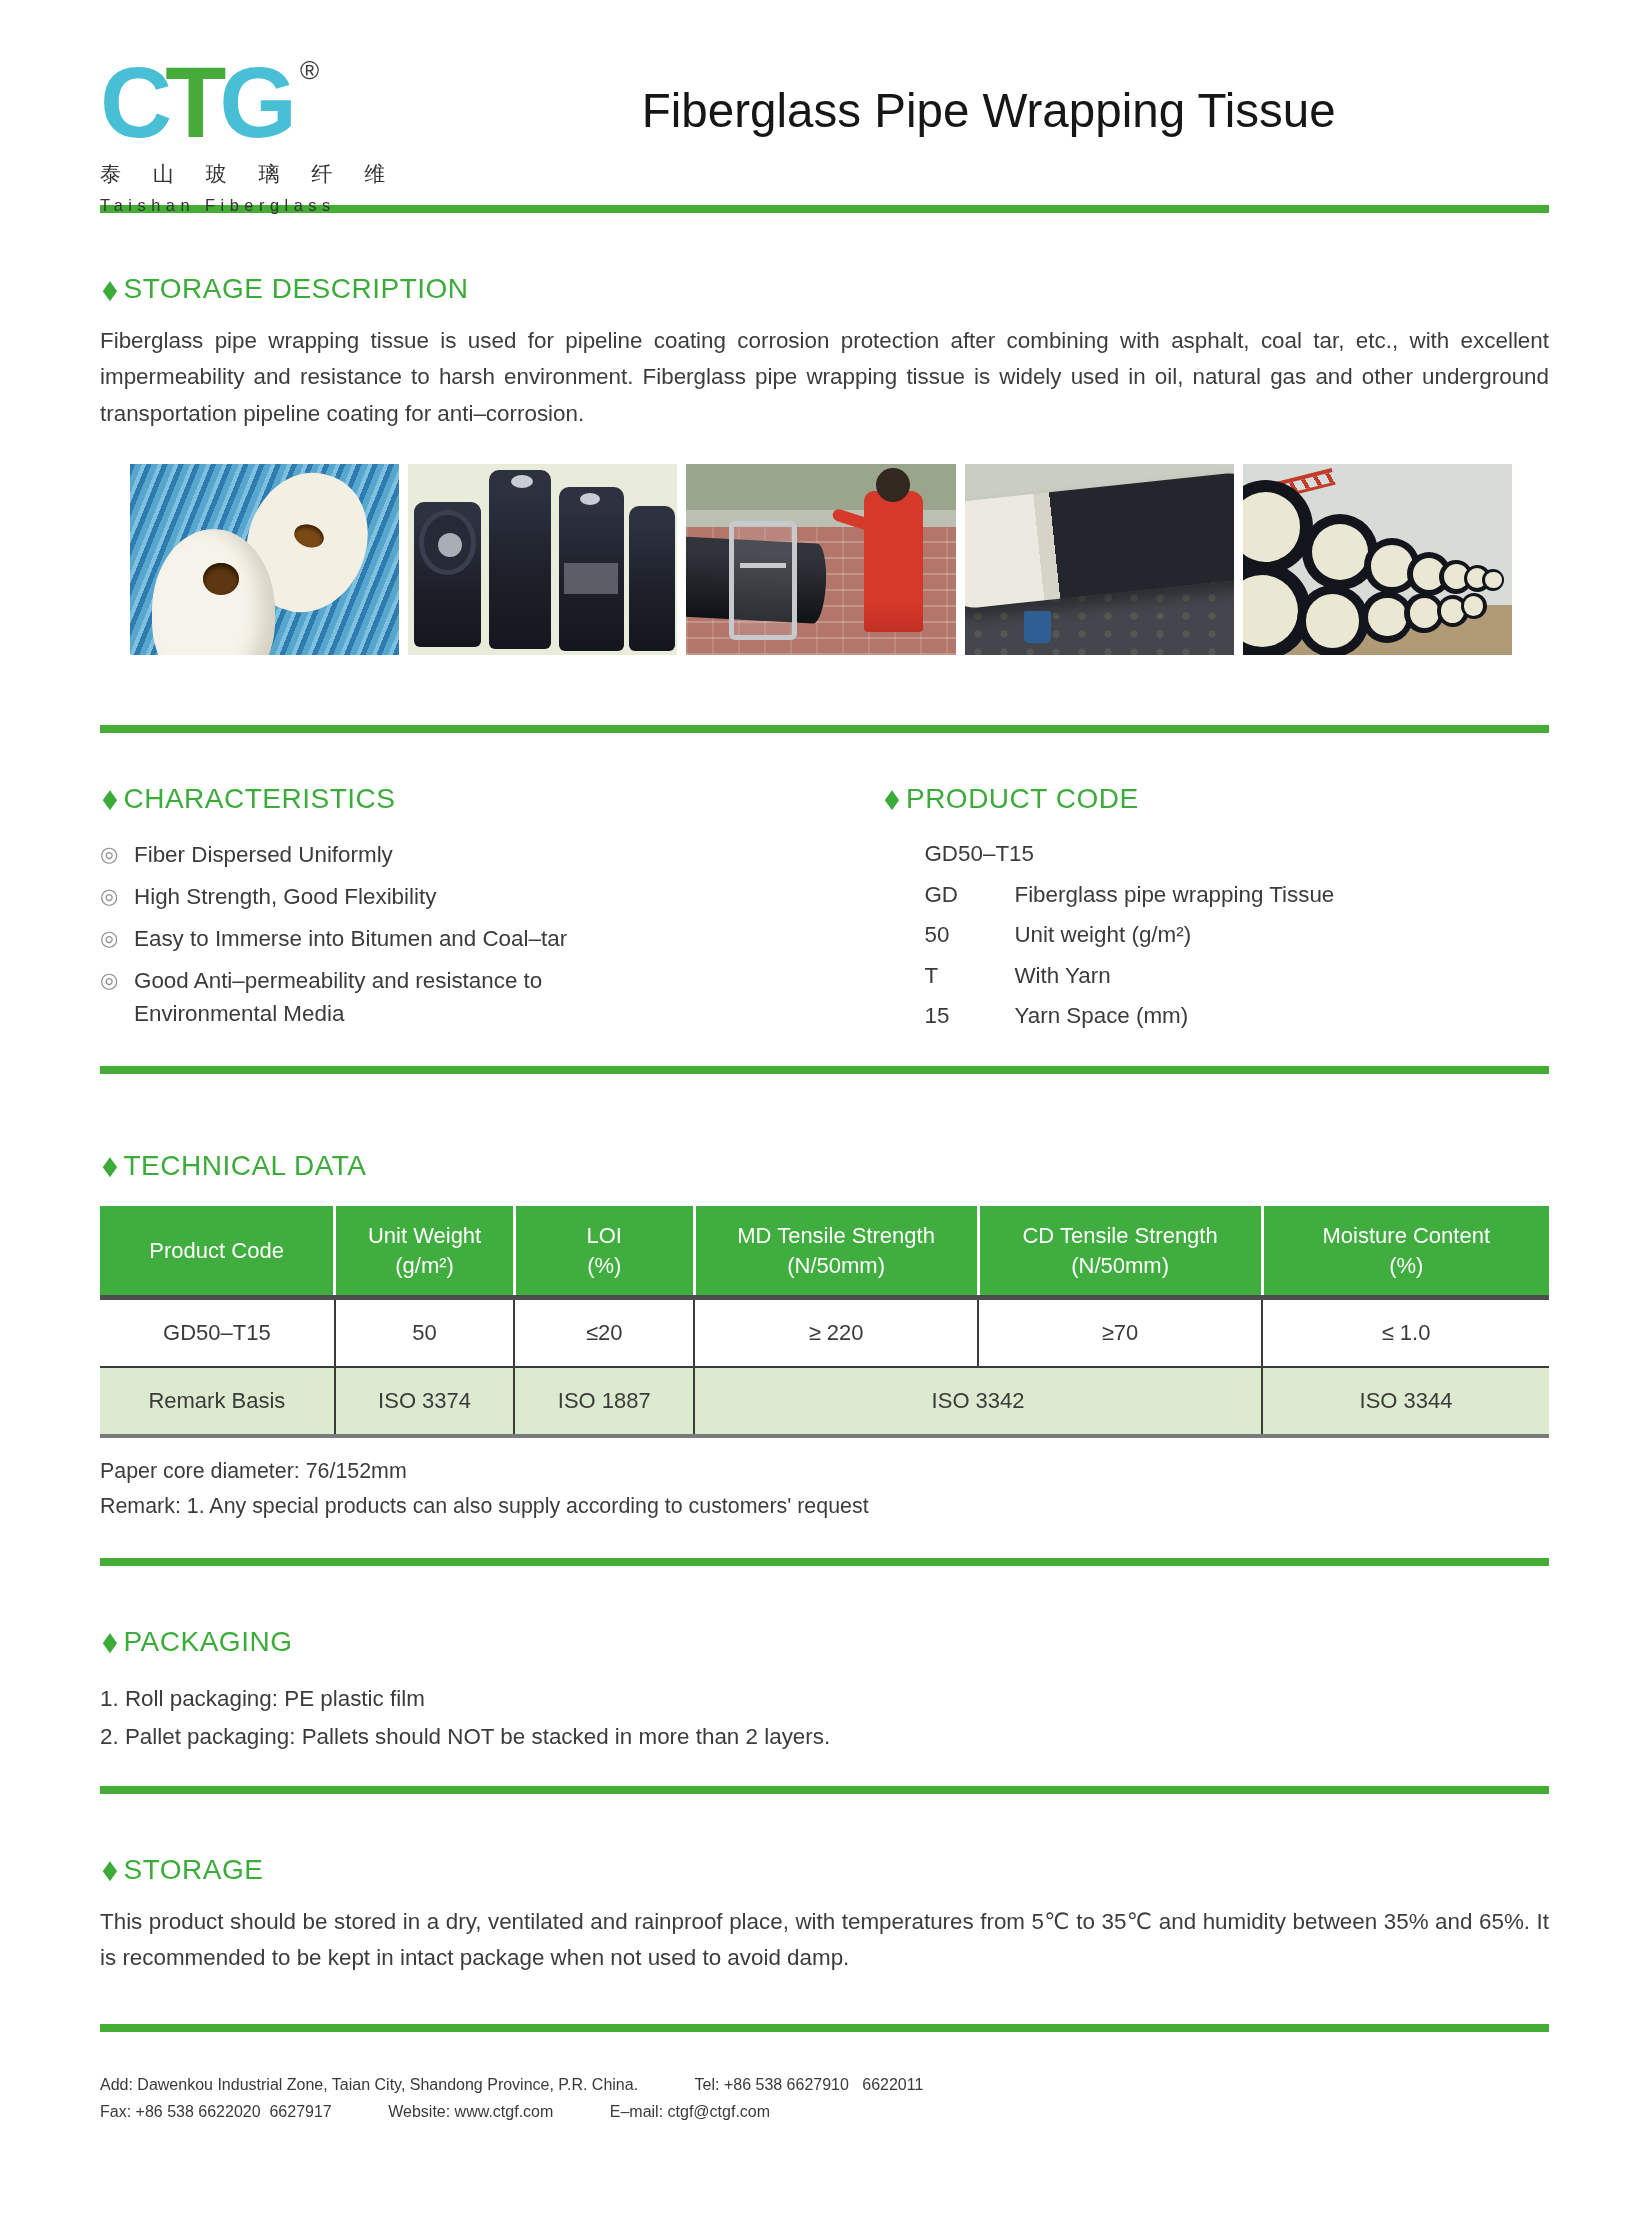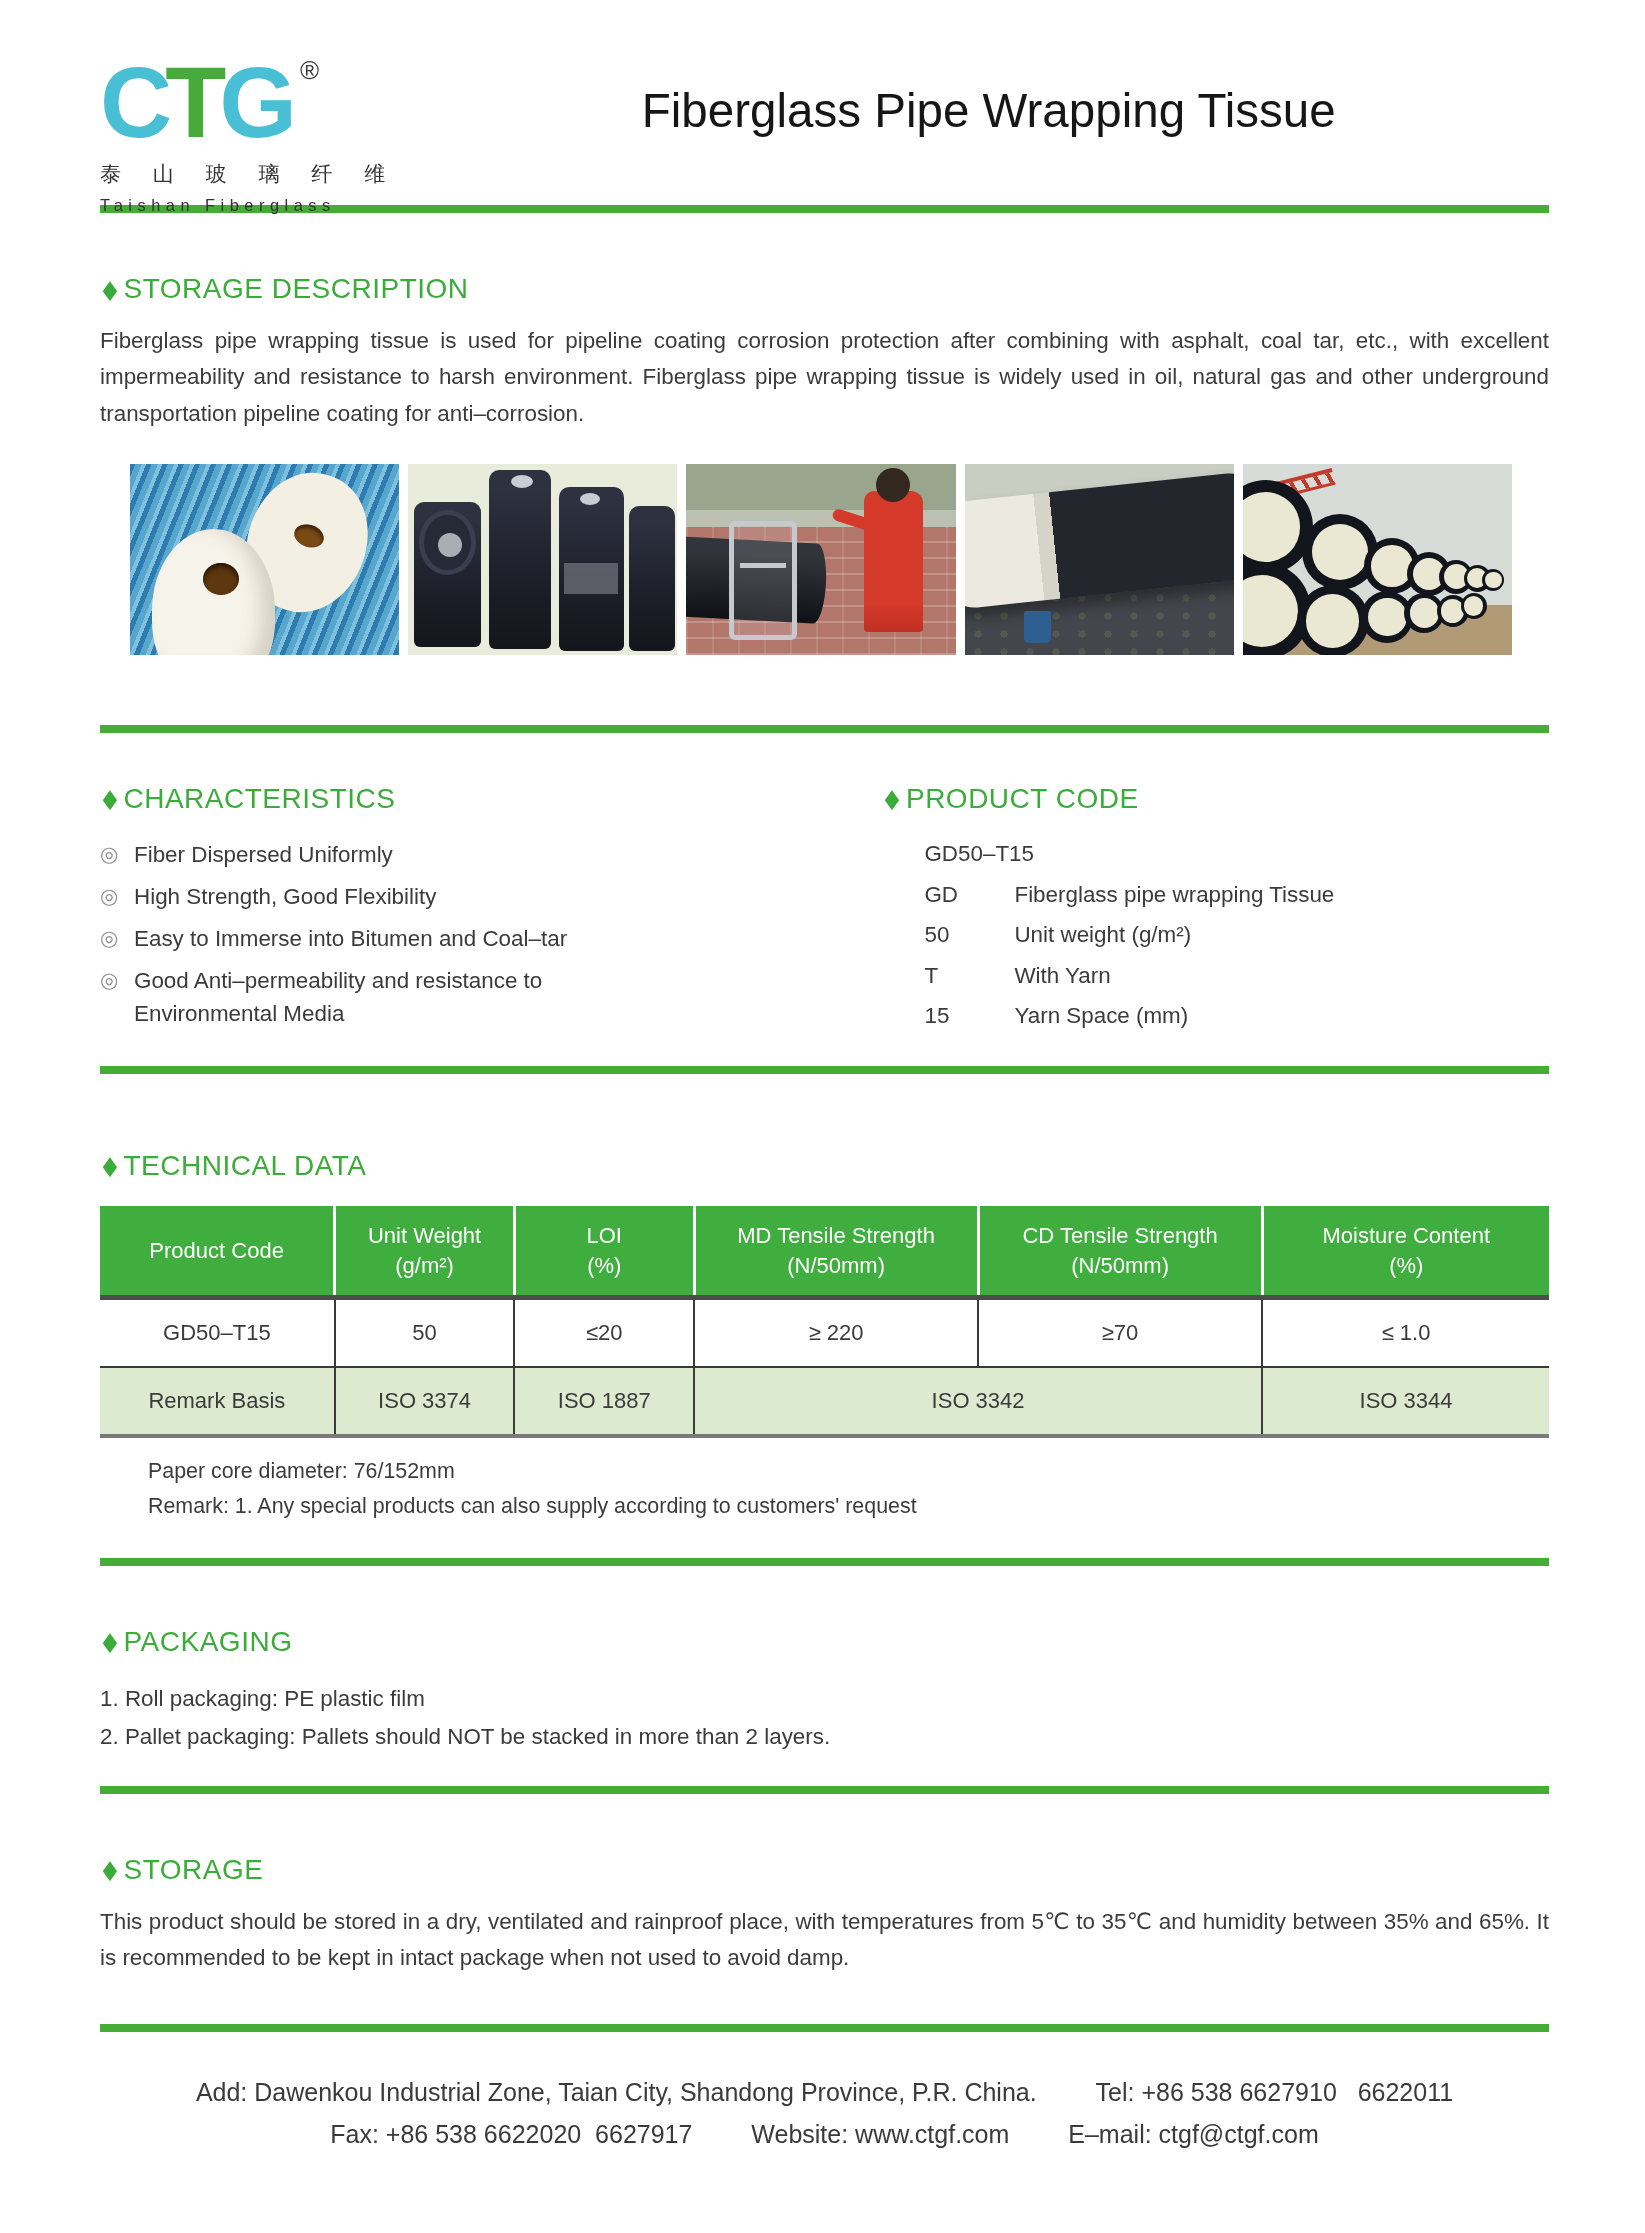--- a/index.html
+++ b/index.html
@@ -86,34 +86,34 @@
 
   
   .sec-tech { margin-top:76px; }
   .tech-table { width:100%; border-collapse:collapse; margin-top:24px; table-layout:fixed; border-bottom:4px solid #7a7a7a; }
   .tech-table th { background:#3fae3e; color:#fff; font-weight:400; font-size:22px; line-height:1.35; padding:15px 4px; border-right:3px solid #fff; border-bottom:5px solid #4d4d4d; white-space:pre-line; }
   .tech-table th:last-child { border-right:none; }
   .tech-table td { text-align:center; font-size:22px; padding:20px 4px; border-right:2px solid #3a3a3a; }
   .tech-table td:last-child { border-right:none;margin-left:8px; }
   .row-data td { background:#fff; border-bottom:2px solid #3a3a3a; }
   .row-testing td { background:#dcead0; }
-  .notes { margin-top:16px; font-size:21.4px; line-height:1.62; color:#3c3c3c;margin-left:48px; }
+  .notes { margin-top:16px; font-size:21.4px; line-height:1.62; color:#3c3c3c; }
   .notes .indent { padding-left:88px; }
 
   
   .sec-pack { margin-top:60px; }
   .pack-list { margin-top:22px; font-size:22.4px; line-height:1.7; }
   .sec-store { margin-top:60px; }
   .sec-store .body-text { margin-top:18px; }
 
   .r2m { margin-top:70px; } .r3m { margin-top:26px; } .r4m { margin-top:34px; }
   .r5m { margin-top:30px; } .r6m { margin-top:48px; }
 
   
-  .footer { margin-top:40px; text-align:center; font-size:25px; color:#3a3a3a; line-height:1.65; }
+  .footer { margin-top:40px; font-size:16px; color:#3a3a3a; line-height:1.65; }
   .gap { margin-left:52px; }
 </style>
 </head>
 <body>
 
 <div class="page">
 
   <div class="header">
     <div class="logo-block">
       <div class="ctg"><span class="c">C</span><span class="t">T</span><span class="g">G</span><span class="reg">®</span></div>

